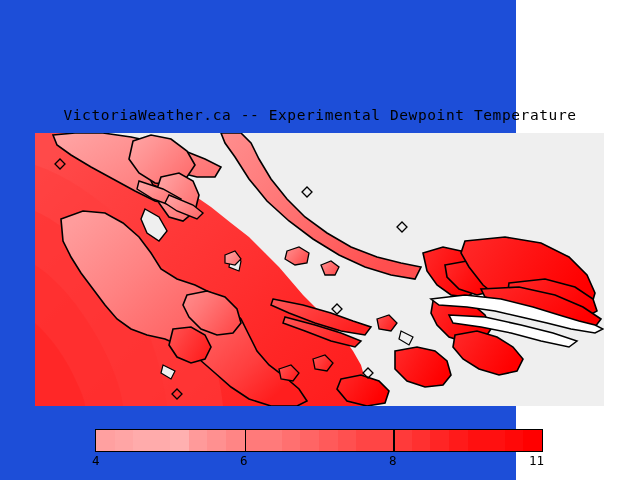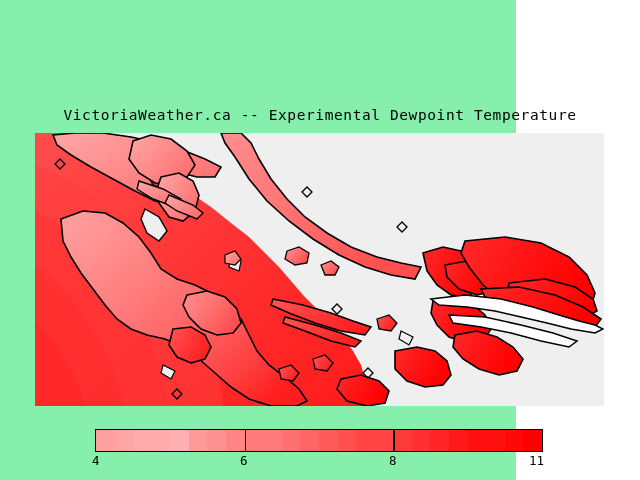--- a/index.html
+++ b/index.html
@@ -1,18 +1,18 @@
 <!DOCTYPE html>
 <html><head>
 <meta charset="utf-8">
 <style>
   html,body{margin:0;padding:0;background:#fff;}
   body{width:640px;height:480px;overflow:hidden;
        font-family:"DejaVu Sans Mono","Liberation Mono",monospace;}
-  #stage{position:relative;width:516px;height:480px;background:#86efac;}
+  #stage{position:relative;width:516px;height:480px;background:#1d4ed8;}
 
   
   #title{
     position:absolute;left:0;top:107px;width:640px;
     text-align:center;
     font-family:"DejaVu Sans Mono","Liberation Mono",monospace;
     font-size:14.5px;letter-spacing:.6px;color:#000;
     white-space:pre;
   }
 

